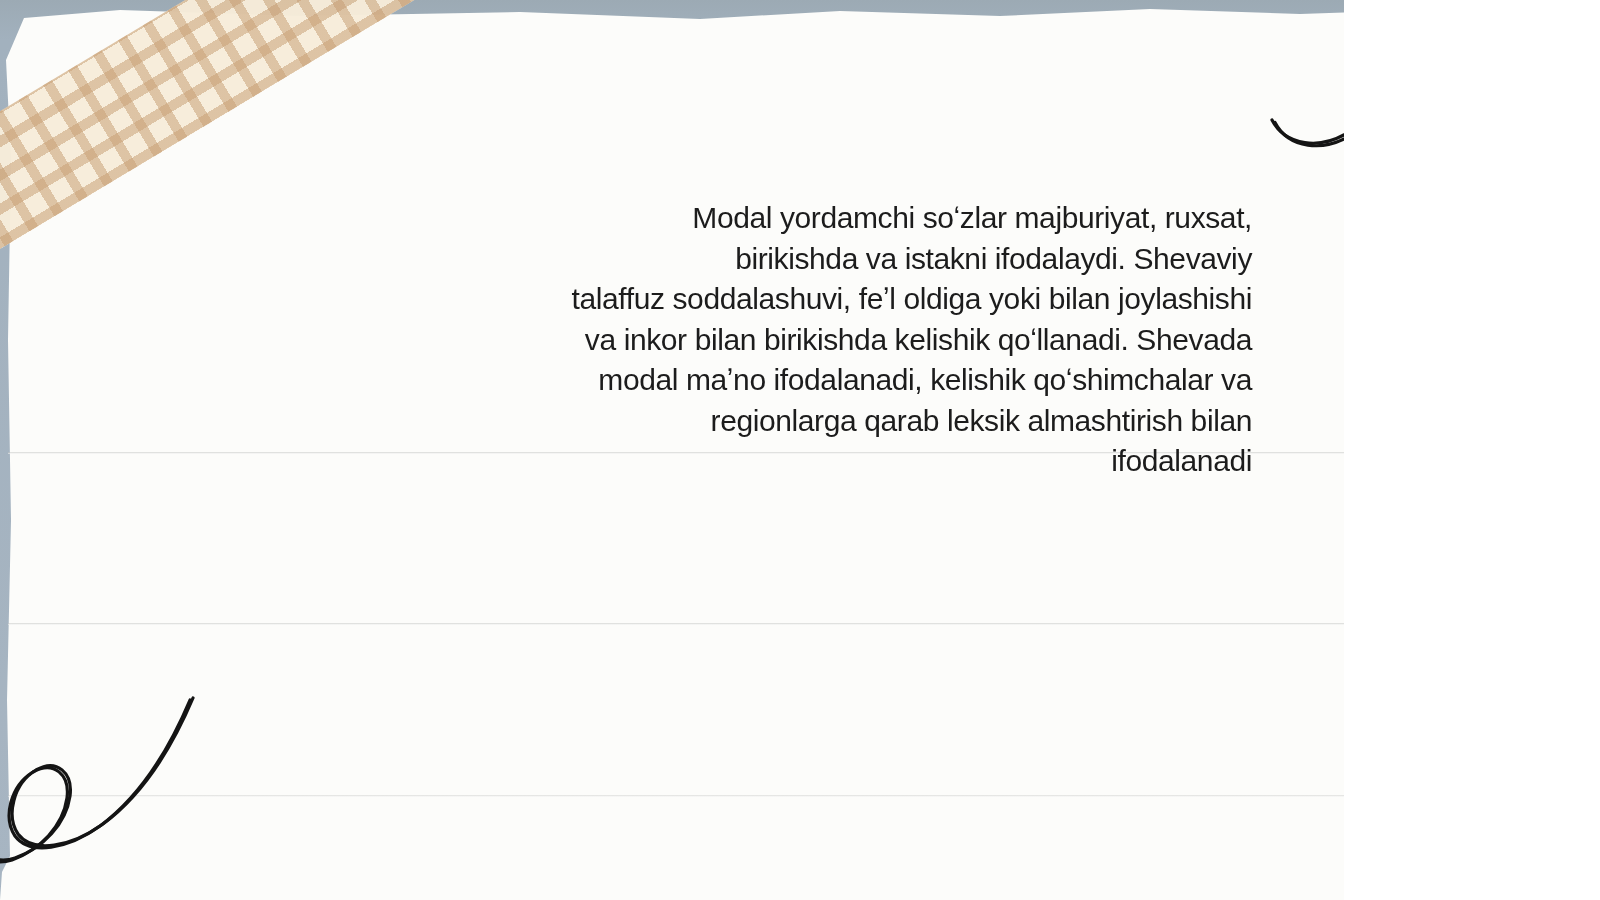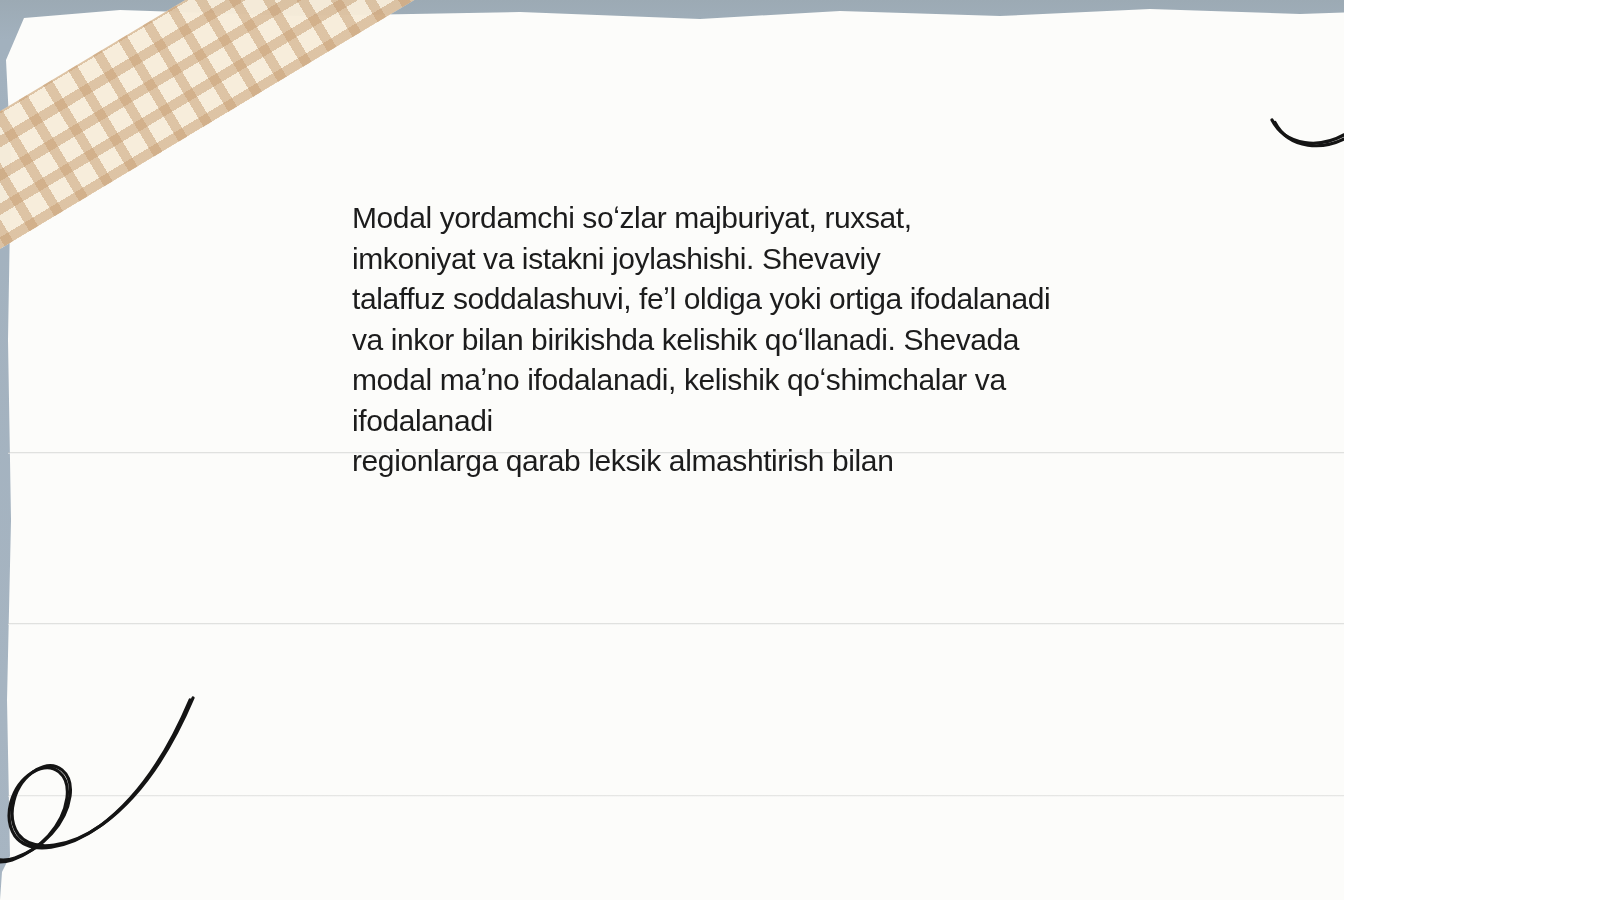--- a/index.html
+++ b/index.html
@@ -5,20 +5,21 @@
   * { margin: 0; padding: 0; box-sizing: border-box; }
   html, body { width: 1600px; height: 900px; overflow: hidden; }
   body { font-family: "Liberation Sans", "DejaVu Sans", sans-serif; }
 
   .stage {
     position: relative;
     width: 1344px;
     height: 900px;
     background: linear-gradient(180deg, #9caab4 0px, #a2b1be 40px, #a7b5c2 100%);
     overflow: hidden;
+    text-align: right;
   }
 
   
   .paper {
     position: absolute;
     left: 0; top: 0;
     width: 1600px; height: 900px;
     background: #fcfcfa;
     clip-path: polygon(
       24px 18px, 120px 10px, 300px 16px, 520px 12px, 700px 19px,
@@ -89,26 +90,26 @@
 <div class="stage">
 
   <div class="paper"></div>
 
   <div class="seam s1"></div>
   <div class="seam s2"></div>
   <div class="seam s3"></div>
 
   <div class="note-text">
     <div>Modal yordamchi soʻzlar majburiyat, ruxsat,</div>
-    <div>imkoniyat va istakni joylashishi. Shevaviy</div>
-    <div>talaffuz soddalashuvi, feʼl oldiga yoki ortiga ifodalanadi</div>
+    <div>birikishda va istakni ifodalaydi. Shevaviy</div>
+    <div>talaffuz soddalashuvi, feʼl oldiga yoki bilan joylashishi</div>
     <div>va inkor bilan birikishda kelishik qoʻllanadi. Shevada</div>
     <div>modal maʼno ifodalanadi, kelishik qoʻshimchalar va</div>
+    <div>regionlarga qarab leksik almashtirish bilan</div>
     <div>ifodalanadi</div>
-    <div>regionlarga qarab leksik almashtirish bilan</div>
   </div>
 
   <div class="tape"></div>
 
   <svg class="doodles" viewBox="0 0 1600 900">
 
     <g>
       <path d="M 1272 120
                C 1285 145, 1320 152, 1352 130
                C 1380 110, 1400 72, 1396 48

